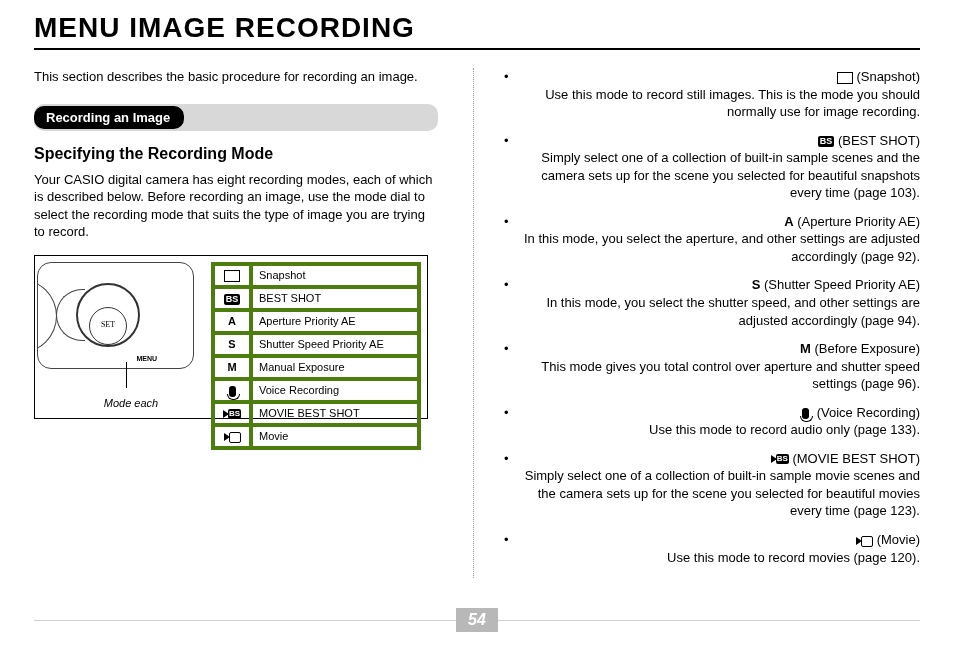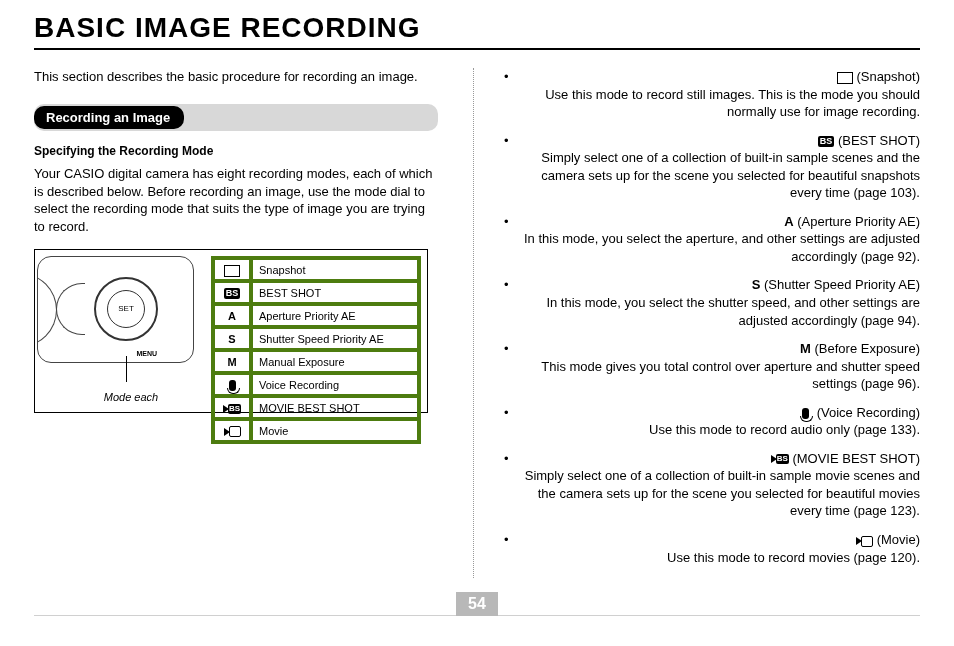--- a/index.html
+++ b/index.html
@@ -60,21 +60,21 @@
   .section-pill-inner {
     display: inline-block;
     background: #000;
     color: #fff;
     border-radius: 10px;
     padding: 3px 14px 3px 12px;
     font-weight: bold;
     font-size: 13px;
   }
   h2.subhead {
-    font-size: 12px;
+    font-size: 16px;
     font-weight: bold;
     margin: 0 0 6px 0;
   }
   .para {
     margin-bottom: 14px;
   }
   .figure-box {
     border: 1px solid #000;
     width: 394px;
     height: 164px;
@@ -92,26 +92,26 @@
     width: 155px;
     height: 105px;
     position: relative;
     overflow: hidden;
     margin-top: 0;
     margin-left: -4px;
   }
   .dial {
     position: absolute;
     top: 20px;
-    left: 56px;
+    left: 38px;
     width: 60px;
     height: 60px;
     border: 2px solid #333;
     border-radius: 50%;
-    display:flex;align-items:center;justify-content:center;
+    display:flex;align-items:flex-end;justify-content:center;font-family:Liberation Serif, serif;
   }
   .dial-inner {
     width: 36px;height:36px;border:1px solid #333;border-radius:50%;
     display:flex;align-items:center;justify-content:center;font-size:8px;
   }
   .arc1 {
     position:absolute; top:26px; left:18px; width:28px; height:50px;
     border:1px solid #444; border-right:none; border-radius:30px 0 0 30px;
   }
   .half-circle {
@@ -200,45 +200,46 @@
   }
   ul.mode-list > li::before {
     content: "•";
     position: absolute;
     left: 0;
     top: 0;
   }
   .item-head b {font-weight:bold;}
   .pg-footer {
     position: absolute;
-    bottom: 30px;
+    bottom: 14px;
     left: 0;
     width: 100%;
     display: flex;
-    align-items: flex-end;
+    align-items: center;
     justify-content: center;
+    font-style: italic;
   }
   .pg-line {
     height:1px; background:#d0d0d0; flex:1;
   }
   .pg-num {
     background:#b8b8b8;
     color:#fff;
     font-weight:bold;
     font-size:16px;
     padding:3px 12px;
     margin:0 0px;
   }
 </style>
 </head>
 <body>
 
 <div class="page">
   <div class="title-bar">
-    <h1>BASIC IMAGE RECORDING</h1>
+    <h1>MENU IMAGE RECORDING</h1>
   </div>
 
   <div class="columns">
 
     <div class="col-left">
       <div class="intro">This section describes the basic procedure for recording an image.</div>
 
       <div class="section-pill">
         <span class="section-pill-inner">Recording an Image</span>
       </div>

